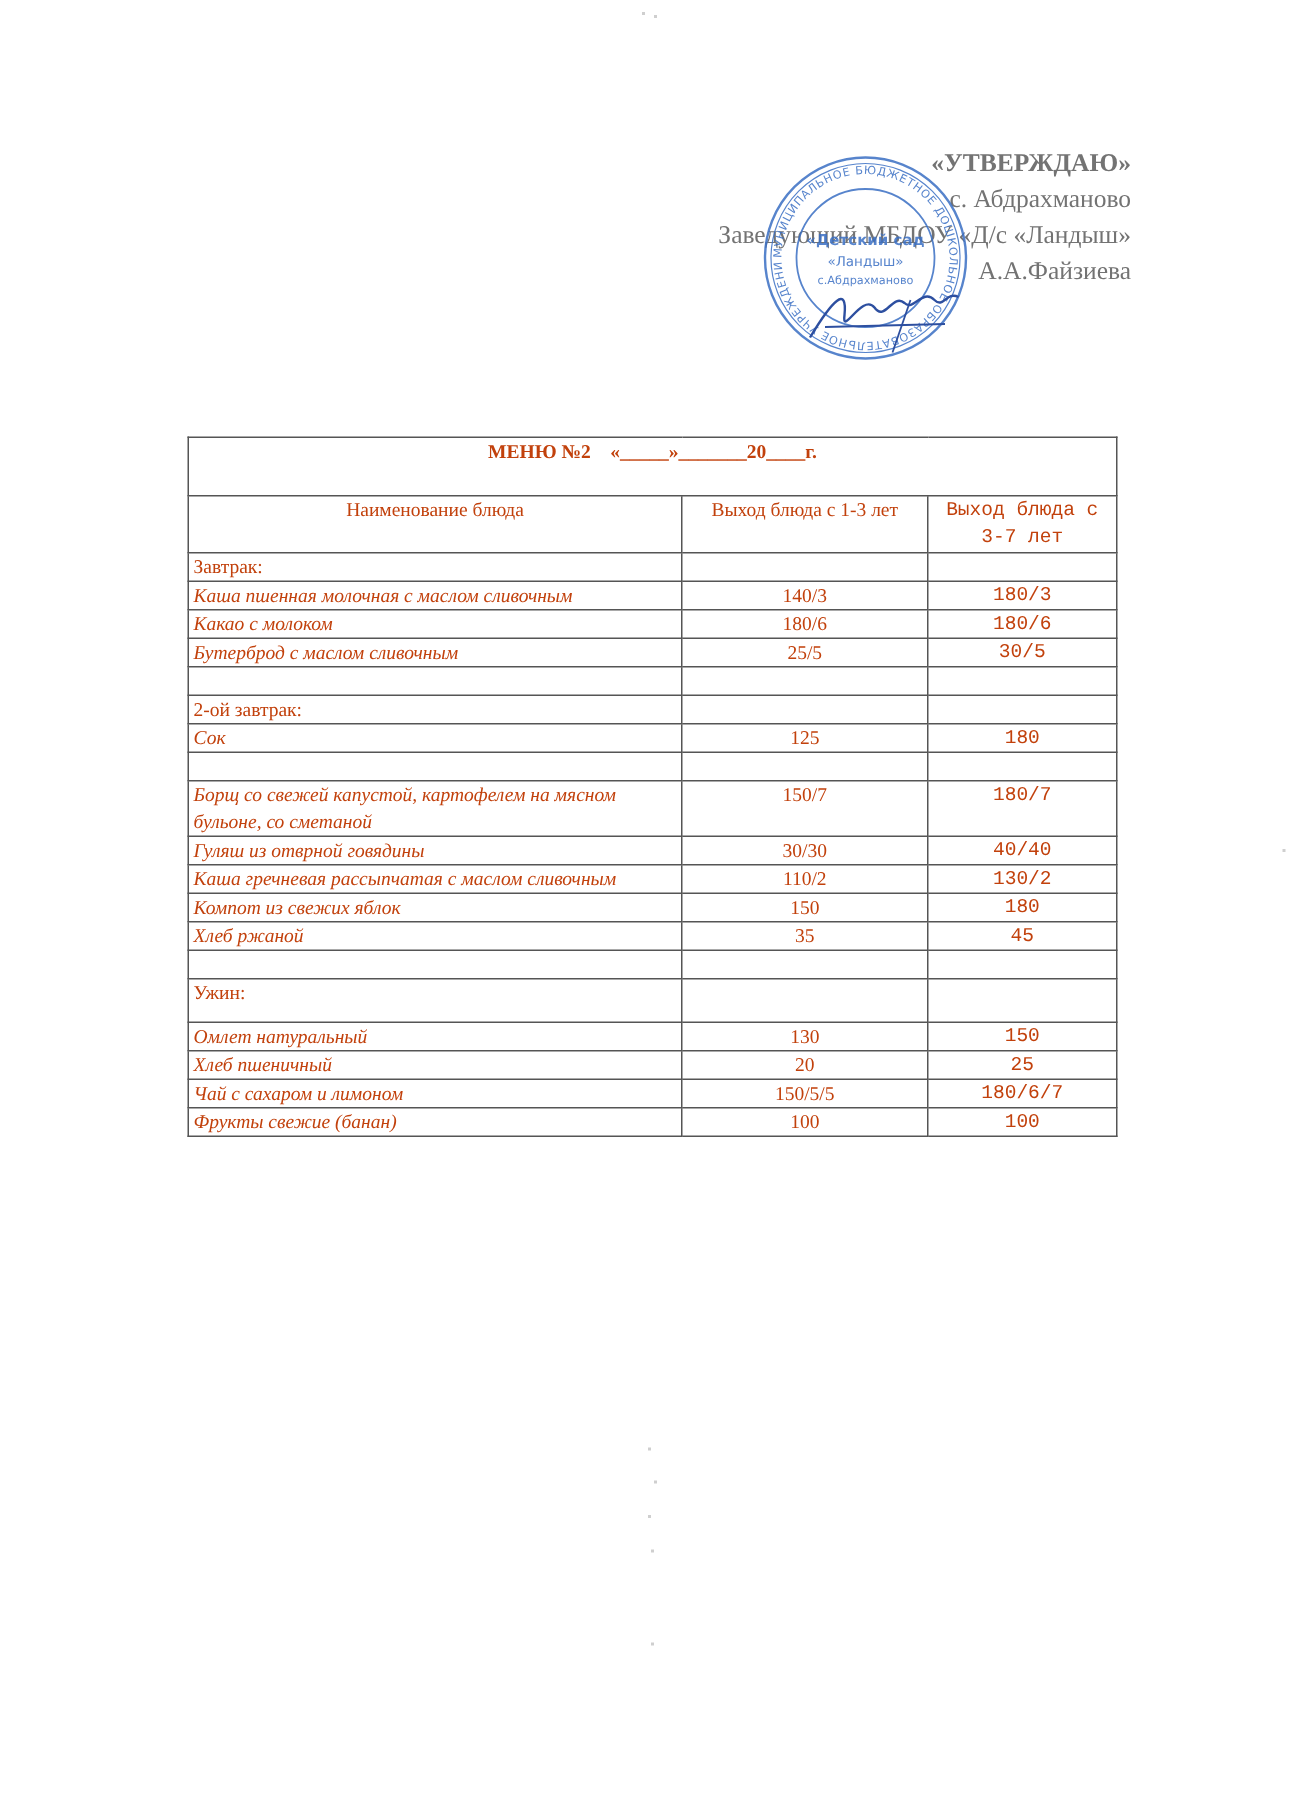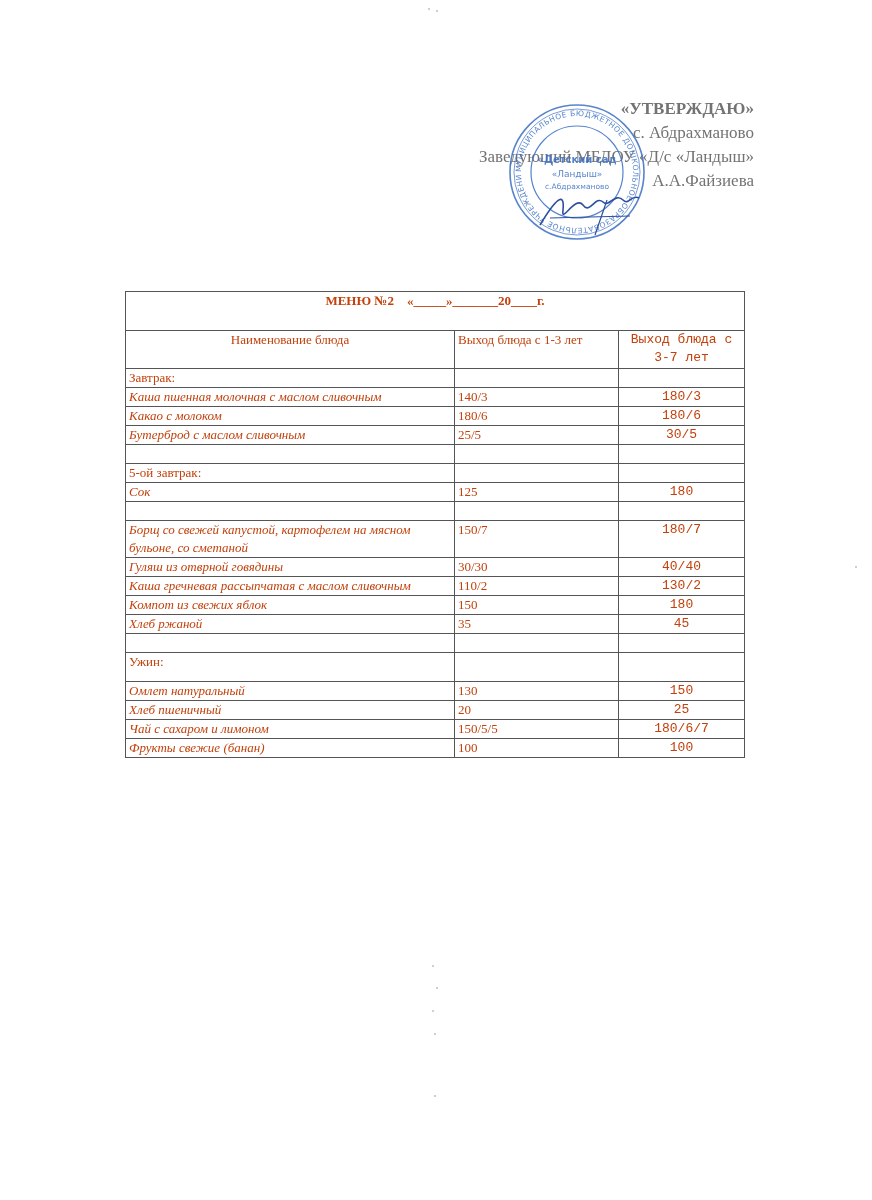--- a/index.html
+++ b/index.html
@@ -23,21 +23,21 @@
       z-index: 4; pointer-events: none;
     }
     table.menu {
       position: absolute; left: 125px; top: 291px; width: 620px;
       border-collapse: collapse; font-size: 13px; color: #c2410c;
     }
     table.menu td {
       border: 1px solid #555; padding: 0 3px; vertical-align: top; line-height: 18px;
     }
     table.menu td.name { width: 322px; }
-    table.menu td.c1 { width: 157px; text-align: left; }
+    table.menu td.c1 { width: 157px; text-align: center; }
     table.menu td.c2 { width: 119px; text-align: center; font-family: Liberation Mono, monospace; }
     .title-row td {
       height: 38px; text-align: center; font-weight: bold; vertical-align: top; padding-top: 1px;
     }
     .head-row td { height: 37px; text-align: center; vertical-align: top; }
     .section td.name { font-style: normal; }
     .dish td.name { font-style: italic; }
     .empty td { height: 18px; }
     .tall td { height: 28px; vertical-align: middle; }
     .speck { position: absolute; background: #cfcfcf; width: 2px; height: 2px; }
@@ -102,21 +102,21 @@
         <td class="name">Бутерброд с маслом сливочным</td>
         <td class="c1">25/5</td>
         <td class="c2">30/5</td>
       </tr>
       <tr class="empty">
         <td class="name"></td>
         <td class="c1"></td>
         <td class="c2"></td>
       </tr>
       <tr class="section">
-        <td class="name">5-ой завтрак:</td>
+        <td class="name">2-ой завтрак:</td>
         <td class="c1"></td>
         <td class="c2"></td>
       </tr>
       <tr class="dish">
         <td class="name">Сок</td>
         <td class="c1">125</td>
         <td class="c2">180</td>
       </tr>
       <tr class="empty">
         <td class="name"></td>

